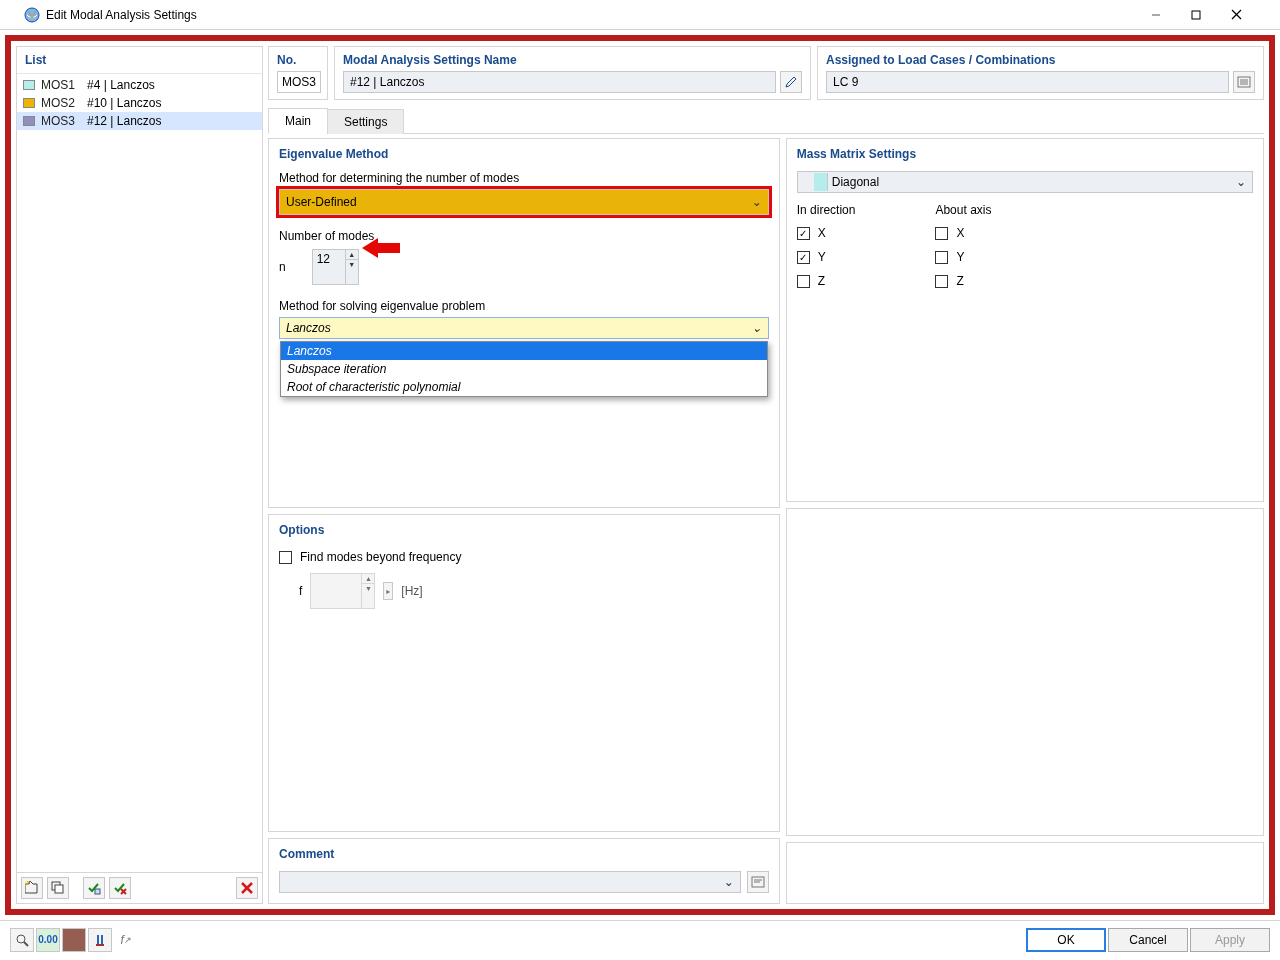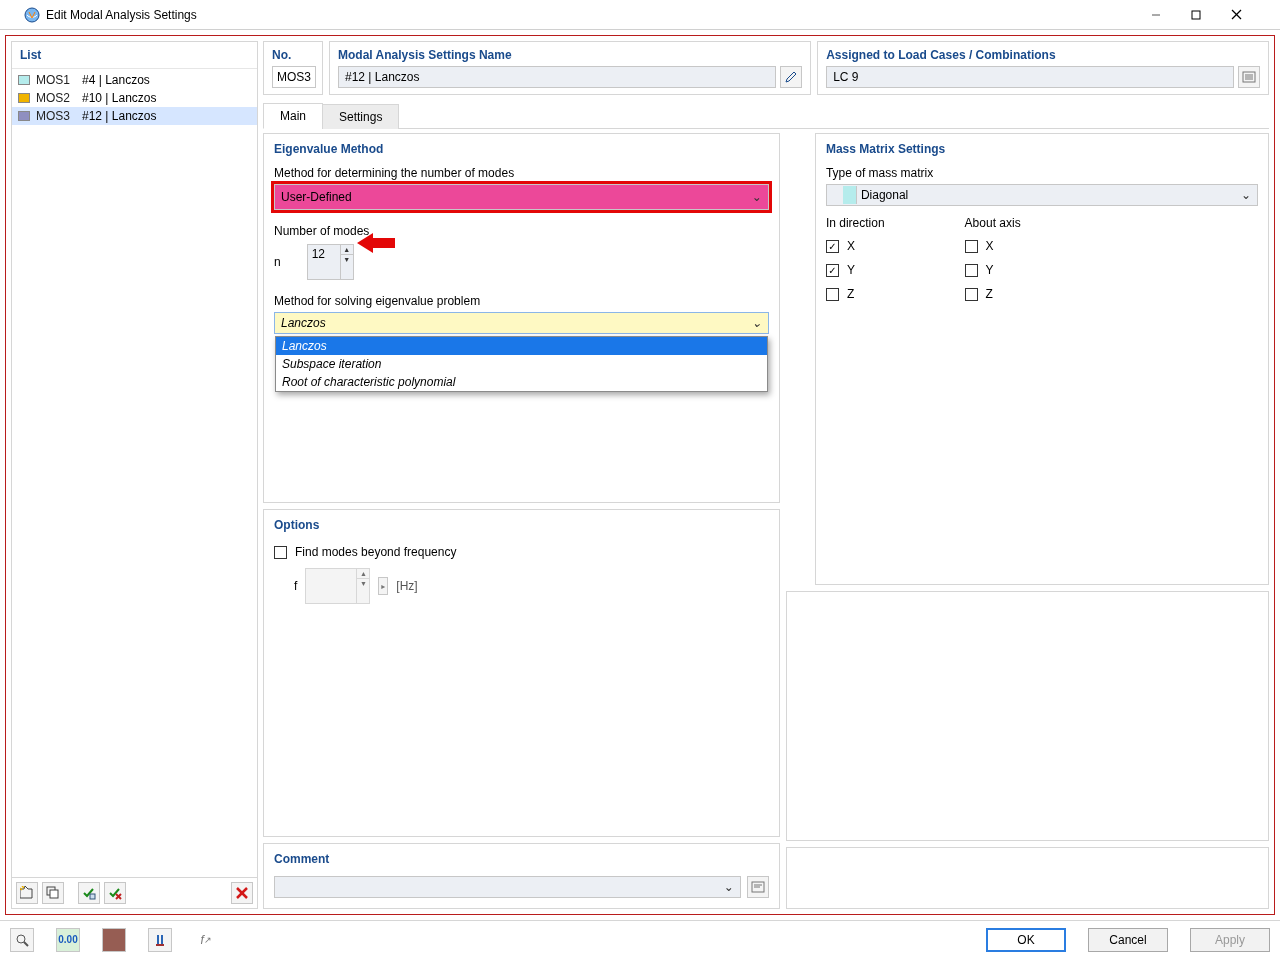--- a/index.html
+++ b/index.html
@@ -1,21 +1,21 @@
 <!DOCTYPE html>
 <html><head>
 <meta charset="utf-8">
 <style>
 * { box-sizing: border-box; font-family: "Segoe UI", Tahoma, sans-serif; font-size: 12px; }
 html, body { margin: 0; padding: 0; width: 1280px; height: 960px; background: #fff; color: #000; }
 .titlebar { height: 30px; display: flex; align-items: center; padding: 0 24px; border-bottom: 1px solid #d0d0d0; }
 .titlebar .app-icon { width: 16px; height: 16px; margin-right: 6px; }
 .titlebar .title { flex: 1; }
 .titlebar .win-btn { width: 40px; height: 28px; display: flex; align-items: center; justify-content: center; cursor: pointer; }
-.workarea { display: flex; height: 880px; background: #fff; border: 1px solid #b91c1c; margin: 5px; justify-content: space-between; }
+.workarea { display: flex; height: 880px; background: #fff; border: 6px solid #b91c1c; margin: 5px; justify-content: space-between; }
 
 .left-pane { width: 247px; border: 1px solid #d6d6d6; margin: 5px 0 5px 5px; display: flex; flex-direction: column; }
 .left-header { padding: 6px 8px; color: #1a4b8c; font-weight: 600; border-bottom: 1px solid #e6e6e6; }
 .left-list { flex: 1; padding: 2px 0; }
 .list-row { display: flex; align-items: center; padding: 2px 6px; gap: 6px; cursor: pointer; }
 .list-row.selected { background: #d6e6ff; }
 .color-swatch { width: 12px; height: 10px; border: 1px solid #888; }
 .mos-code { width: 40px; color: #222; }
 .left-toolbar { border-top: 1px solid #d6d6d6; padding: 4px; display: flex; gap: 4px; align-items: center; }
 .left-toolbar .tool { width: 22px; height: 22px; border: 1px solid #c7c7c7; background: #f4f4f4; display: flex; align-items: center; justify-content: center; cursor: pointer; }
@@ -40,21 +40,21 @@
 
 .main-columns { flex: 1; display: flex; gap: 6px; position: relative; }
 .col-left { flex: 1.07; display: flex; flex-direction: column; gap: 6px; }
 .col-right { flex: 1; display: flex; flex-direction: column; gap: 6px; }
 .group { border: 1px solid #d6d6d6; padding: 8px 10px 10px; background: #fff; }
 .group-title { color: #1a4b8c; font-weight: 600; margin-bottom: 10px; }
 .field-lbl { margin-bottom: 4px; color: #000; }
 .combo { height: 22px; border: 1px solid #c7c7c7; background: #eceff4; display: flex; align-items: center; padding: 0 6px; position: relative; cursor: pointer; }
 .combo .caret { margin-left: auto; color: #333; }
 .combo.highlight-red { outline: 3px solid #e30707; }
-.combo.highlight-inner { background: #ec4899; }
+.combo.highlight-inner { background: #eab308; }
 .num-row { display: flex; align-items: center; gap: 8px; margin-top: 6px; position: relative; }
 .spin { display: inline-flex; border: 1px solid #c7c7c7; height: 36px; background: #eceff4; }
 .spin input { width: 32px; border: none; background: transparent; padding: 0 4px; height: 18px; font-size: 12px; }
 .spin .spin-btns { display: flex; flex-direction: column; border-left: 1px solid #c7c7c7; }
 .spin .sp { width: 12px; height: 9px; display: flex; align-items: center; justify-content: center; font-size: 7px; color: #333; cursor: pointer; }
 .spin .sp + .sp { border-top: 1px solid #c7c7c7; }
 .arrow-callout { position: absolute; left: 375px; top: 228px; pointer-events: none; }
 .dropdown-open { position: absolute; left: 0; top: 23px; right: 0; background: #fff; border: 1px solid #8a8a8a; box-shadow: 2px 3px 6px rgba(0,0,0,0.35); z-index: 10; }
 .dropdown-open .opt { padding: 2px 6px; cursor: pointer; }
 .dropdown-open .opt.sel { background: #1a77e8; color: #fff; }
@@ -66,21 +66,21 @@
 .mass-col .check-row { margin-bottom: 4px; }
 .options-grp { }
 .freq-row { display: flex; align-items: center; gap: 8px; margin-top: 6px; padding-left: 20px; }
 .freq-row .spin { background: #f0f0f0; }
 .freq-row .unit { color: #555; }
 .tri-btn { width: 10px; height: 18px; border: 1px solid #c7c7c7; background:#f4f4f4; display:flex; align-items:center; justify-content:center; font-size:8px; color:#777; cursor:pointer; }
 .comment-grp .comment-row { display: flex; gap: 6px; align-items: center; }
 .comment-combo { flex: 1; }
 .mass-combo-wrap { display:flex; align-items:center; }
 .mass-combo-wrap .color-sq { width: 14px; height: 18px; background: #b5ecec; margin-right: 4px; border-right:1px solid #c7c7c7; }
-.footer { height: 38px; border-top: 1px solid #d6d6d6; display: flex; align-items: center; padding: 3px 10px; gap: 22px; }
+.footer { height: 38px; border-top: 1px solid #d6d6d6; display: flex; align-items: center; padding: 3px 10px; gap: 2px; }
 .footer .ftool { width: 24px; height: 24px; border: 1px solid #c7c7c7; background: #f4f4f4; display:flex; align-items:center; justify-content:center; cursor:pointer; }
 .footer .spacer { flex: 1; }
 .footer .btn { width: 80px; height: 24px; border: 1px solid #a8a8a8; background: #f2f2f2; cursor: pointer; display:flex; align-items:center; justify-content:center; }
 .footer .btn.primary { border: 2px solid #2a7de1; background:#fff; }
 .footer .btn.disabled { color: #999; }
 .ev-group { height: 370px; position: relative; }
 .force-fill { flex:1; }
 </style>
 </head>
 <body>
@@ -281,23 +281,22 @@
                   <rect x="1" y="1" width="12" height="10" fill="none" stroke="#777"></rect>
                   <line x1="3" y1="4" x2="11" y2="4" stroke="#777"></line>
                   <line x1="3" y1="6" x2="9" y2="6" stroke="#777"></line>
                 </svg>
             </div>
           </div>
         </div>
       </div>
 
       <div class="col-right">
-        <div class="group" style="height:452px;margin-left:29px;">
+        <div class="group" style="height:364px;">
           <div class="group-title">Mass Matrix Settings</div>
-          <div class="field-lbl">Type of mass matrix</div>
           <div class="combo" style="padding-left:16px;">
             <div class="mass-combo-wrap" style="flex:1;">
               <span class="color-sq"></span>
               <span>Diagonal</span>
             </div>
             <span class="caret">⌄</span>
           </div>
           <div class="mass-grid">
             <div class="mass-col">
               <div class="mass-col-title">In direction</div>

